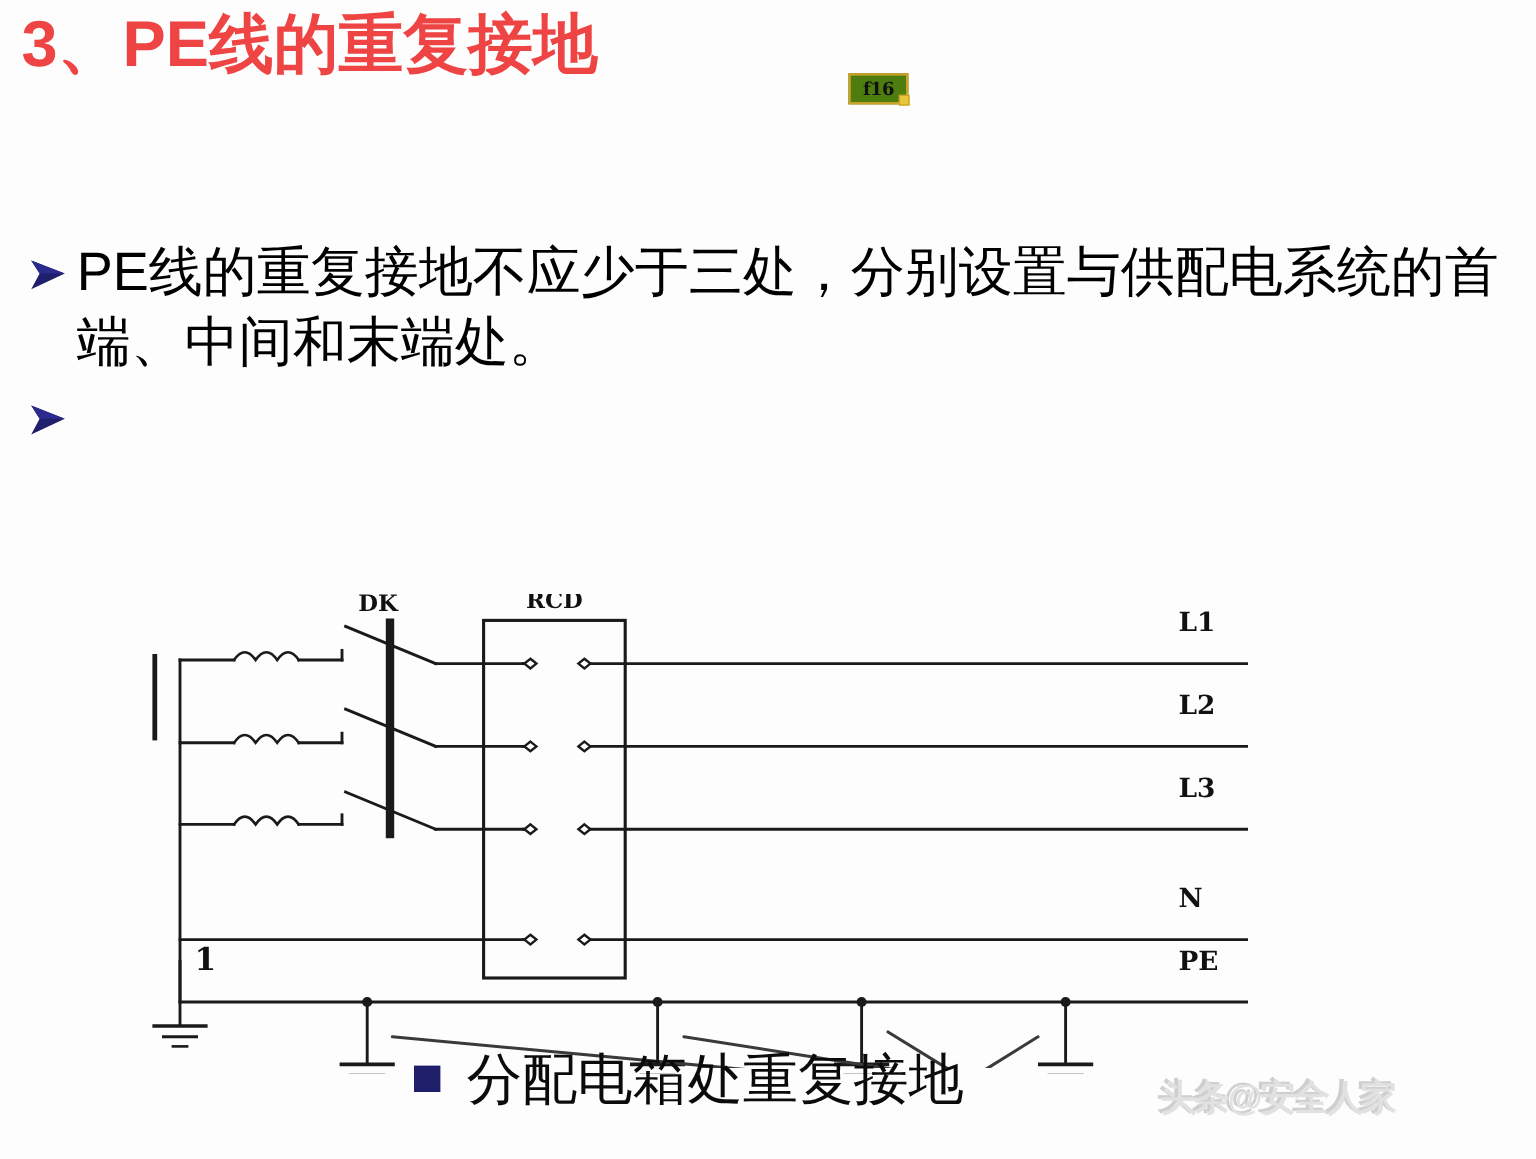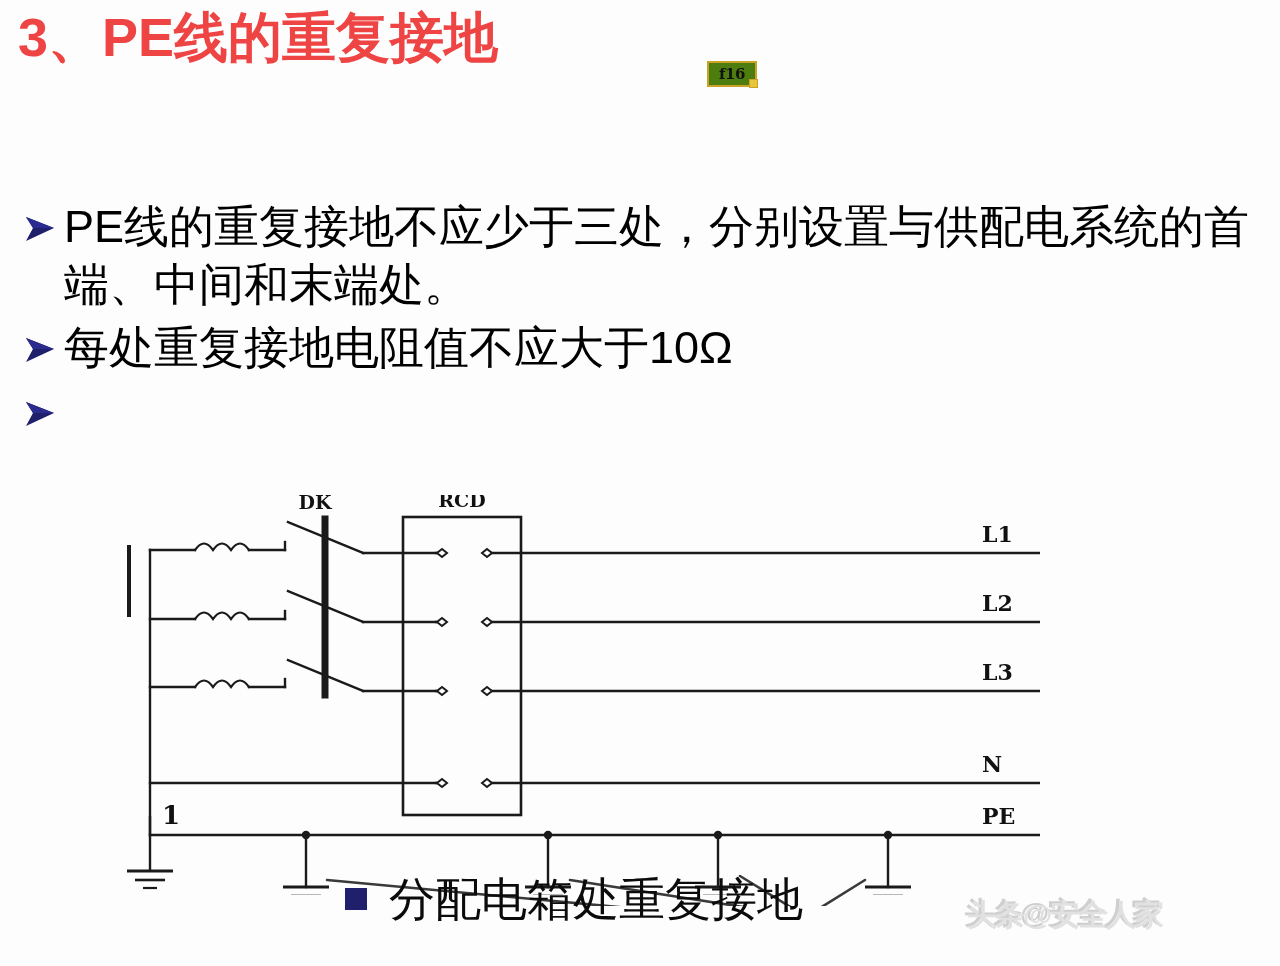--- a/index.html
+++ b/index.html
@@ -156,29 +156,20 @@
   <div class="bullet-row">
     <span class="bullet-arrow">
       <svg width="34" height="30" viewBox="0 0 34 30" xmlns="http://www.w3.org/2000/svg">
         <path d="M2 3 L30 14 L2 27 L9 14 Z" fill="#1f1f6b"></path>
         <path d="M2 3 L30 14 L9 14 Z" fill="#2b2b8f"></path>
       </svg>
     </span>
     <span class="bullet-text">PE线的重复接地不应少于三处，分别设置与供配电系统的首端、中间和末端处。</span>
   </div>
 
-  <div class="bullet-row">
-    <span class="bullet-arrow">
-      <svg width="34" height="30" viewBox="0 0 34 30" xmlns="http://www.w3.org/2000/svg">
-        <path d="M2 3 L30 14 L2 27 L9 14 Z" fill="#1f1f6b"></path>
-        <path d="M2 3 L30 14 L9 14 Z" fill="#2b2b8f"></path>
-      </svg>
-    </span>
-    <span class="bullet-text">每处重复接地电阻值不应大于10Ω</span>
-  </div>
 
   <div class="bullet-row">
     <span class="bullet-arrow">
       <svg width="34" height="30" viewBox="0 0 34 30" xmlns="http://www.w3.org/2000/svg">
         <path d="M2 3 L30 14 L2 27 L9 14 Z" fill="#1f1f6b"></path>
         <path d="M2 3 L30 14 L9 14 Z" fill="#2b2b8f"></path>
       </svg>
     </span>
   </div>
 
@@ -281,21 +272,21 @@
     </g>
   </g>
 
   <g font-family="DejaVu Serif, serif" font-weight="bold" fill="#111111" font-size="19">
     <text x="195" y="14" text-anchor="middle">DK</text>
     <text x="342" y="12" text-anchor="middle">RCD</text>
   </g>
 </svg>
 </div>
 
-<div style="position:absolute; left:120px; top:476px; width:1160px; height:430px;">
+<div style="position:absolute; left:120px; top:460px; width:1160px; height:430px;">
 <svg width="1160" height="430" viewBox="0 0 1160 430" xmlns="http://www.w3.org/2000/svg">
   <g stroke="#1a1a1a" fill="none" stroke-width="2.4">
 
     <line x1="30" y1="340" x2="30" y2="395"></line>
   </g>
 
   <g stroke="#1a1a1a" stroke-width="3">
     <line x1="7" y1="395" x2="53" y2="395"></line>
     <line x1="15" y1="404" x2="45" y2="404" stroke-width="2.6"></line>
     <line x1="23" y1="412" x2="37" y2="412" stroke-width="2.2"></line>

